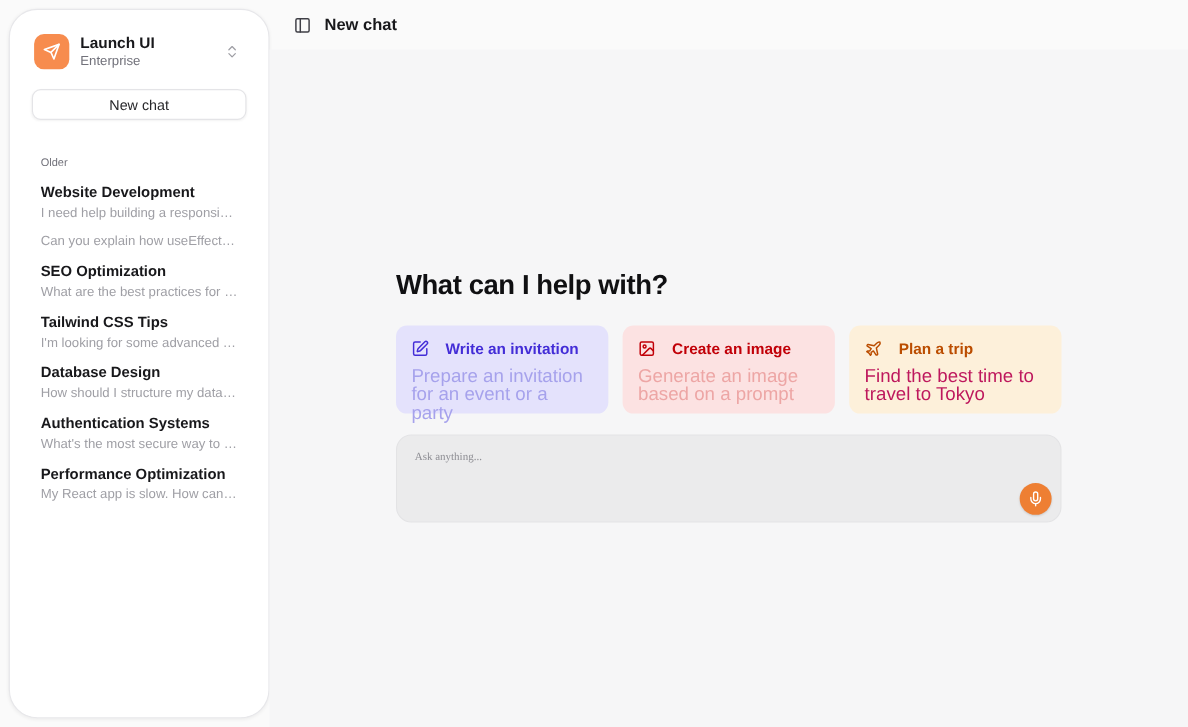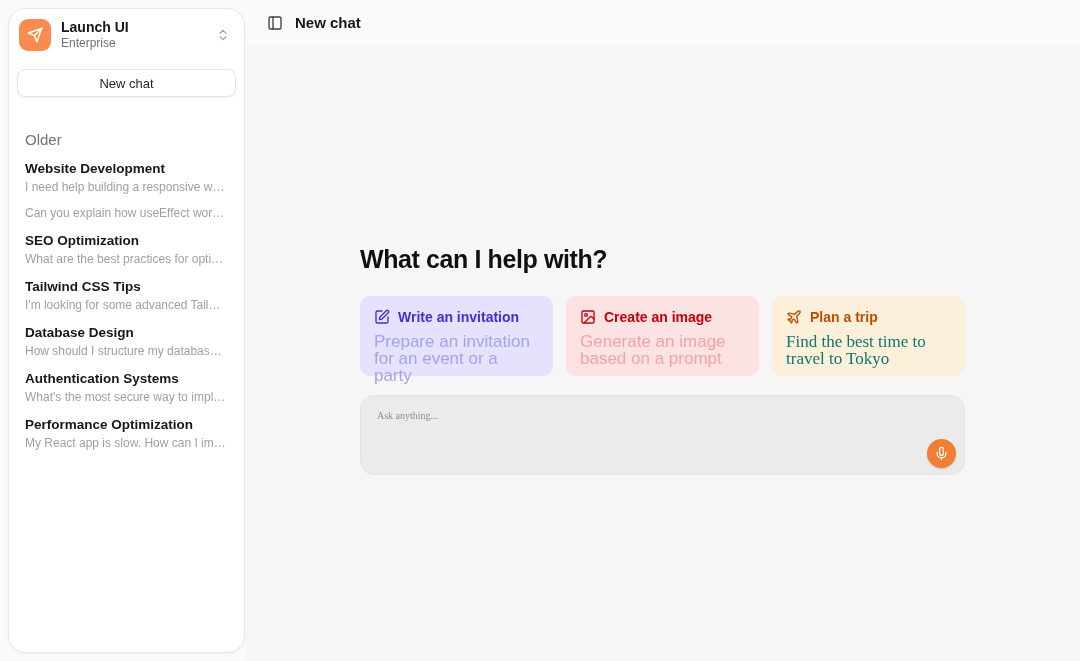--- a/index.html
+++ b/index.html
@@ -12,23 +12,23 @@
     position:relative;
     -webkit-font-smoothing:antialiased;
   }
 
   
   .sidebar {
     position:absolute; left:8px; top:8px;
     width:237px; height:645px;
     background:#ffffff;
     border:1px solid #e7e7ea;
-    border-radius:18px;
+    border-radius:26px;
     box-shadow:0 1px 3px rgba(0,0,0,.05);
-    padding:8px;
+    padding:20px;
   }
   .team-switcher {
     display:flex; align-items:center; gap:10px;
     padding:2px; border-radius:8px; cursor:pointer;
   }
   .team-logo {
     width:32px; height:32px; border-radius:9px;
     display:flex; align-items:center; justify-content:center;
     color:#fff; flex:none;
   }
@@ -41,21 +41,21 @@
     margin-top:16px; width:100%; height:28px;
     border-radius:8px; border:1px solid #e4e4e7;
     background:#fff; font-family:inherit;
     font-size:13px; font-weight:500; color:#27272a;
     box-shadow:0 1px 2px rgba(0,0,0,.05);
     cursor:pointer;
   }
 
   .section-label {
     margin:34px 8px 7px 8px;
-    font-size:15px; font-weight:500; color:#71717a;
+    font-size:10px; font-weight:500; color:#71717a;
   }
   .chat-item { padding:5px 8px; border-radius:8px; cursor:pointer; }
   .chat-item + .chat-item { margin-top:1px; }
   .chat-title {
     font-size:13.5px; font-weight:600; color:#18181b;
     line-height:17px; margin-bottom:3px;
     white-space:nowrap; overflow:hidden; text-overflow:ellipsis;
   }
   .chat-preview {
     font-size:12px; color:#9f9fa5; line-height:15px;
@@ -85,21 +85,21 @@
   }
 
   .cards { display:flex; gap:13px; }
   .card {
     flex:1; min-width:0; height:80px;
     border-radius:10px; padding:12px 14px;
     cursor:pointer; text-align:left; border:none;
     font-family:inherit;
   }
   .card-title-row {
-    display:flex; align-items:center; gap:8px;
+    display:flex; align-items:center; gap:15px;
     font-size:14px; font-weight:700; line-height:18px;
   }
   .card-icon { display:flex; flex:none; }
   .card-desc { margin-top:7px; font-size:17px; line-height:17px; }
 
   
   .composer {
     position:relative; margin-top:19px; height:80px;
     background:#ebebec; border:1px solid #e3e3e5;
     border-radius:14px;
@@ -229,21 +229,21 @@
 
         <button class="card" style="background: rgb(253, 240, 218);">
           <span class="card-title-row" style="color: rgb(187, 77, 0);">
             <span class="card-icon">
               <svg width="16" height="16" viewBox="0 0 24 24" fill="none" stroke="currentColor" stroke-width="2" stroke-linecap="round" stroke-linejoin="round">
                   <path d="M17.8 19.2 16 11l3.5-3.5C21 6 21.5 4 21 3c-1-.5-3 0-4.5 1.5L13 8 4.8 6.2c-.5-.1-.9.1-1.1.5l-.3.5c-.2.5-.1 1 .3 1.3L9 12l-2 3H4l-1 1 3 2 2 3 1-1v-3l3-2 3.5 5.3c.3.4.8.5 1.3.3l.5-.2c.4-.3.6-.7.5-1.2z"></path>
                 </svg>
             </span>
             <span>Plan a trip</span>
           </span>
-          <div class="card-desc" style="color: #0f766e; font-family: Liberation Serif, serif;">Find the best time to travel to Tokyo</div>
+          <div class="card-desc" style="color: #be185d;">Find the best time to travel to Tokyo</div>
         </button>
 
       </div>
 
       <div class="composer">
         <textarea class="composer-input" placeholder="Ask anything..." style=""></textarea>
         <button class="mic-btn" style="background: rgb(238, 127, 51);">
           <span style="display:flex">
             <svg width="15" height="15" viewBox="0 0 24 24" fill="none" stroke="currentColor" stroke-width="2" stroke-linecap="round" stroke-linejoin="round">
                 <path d="M12 2a3 3 0 0 0-3 3v7a3 3 0 0 0 6 0V5a3 3 0 0 0-3-3Z"></path>

